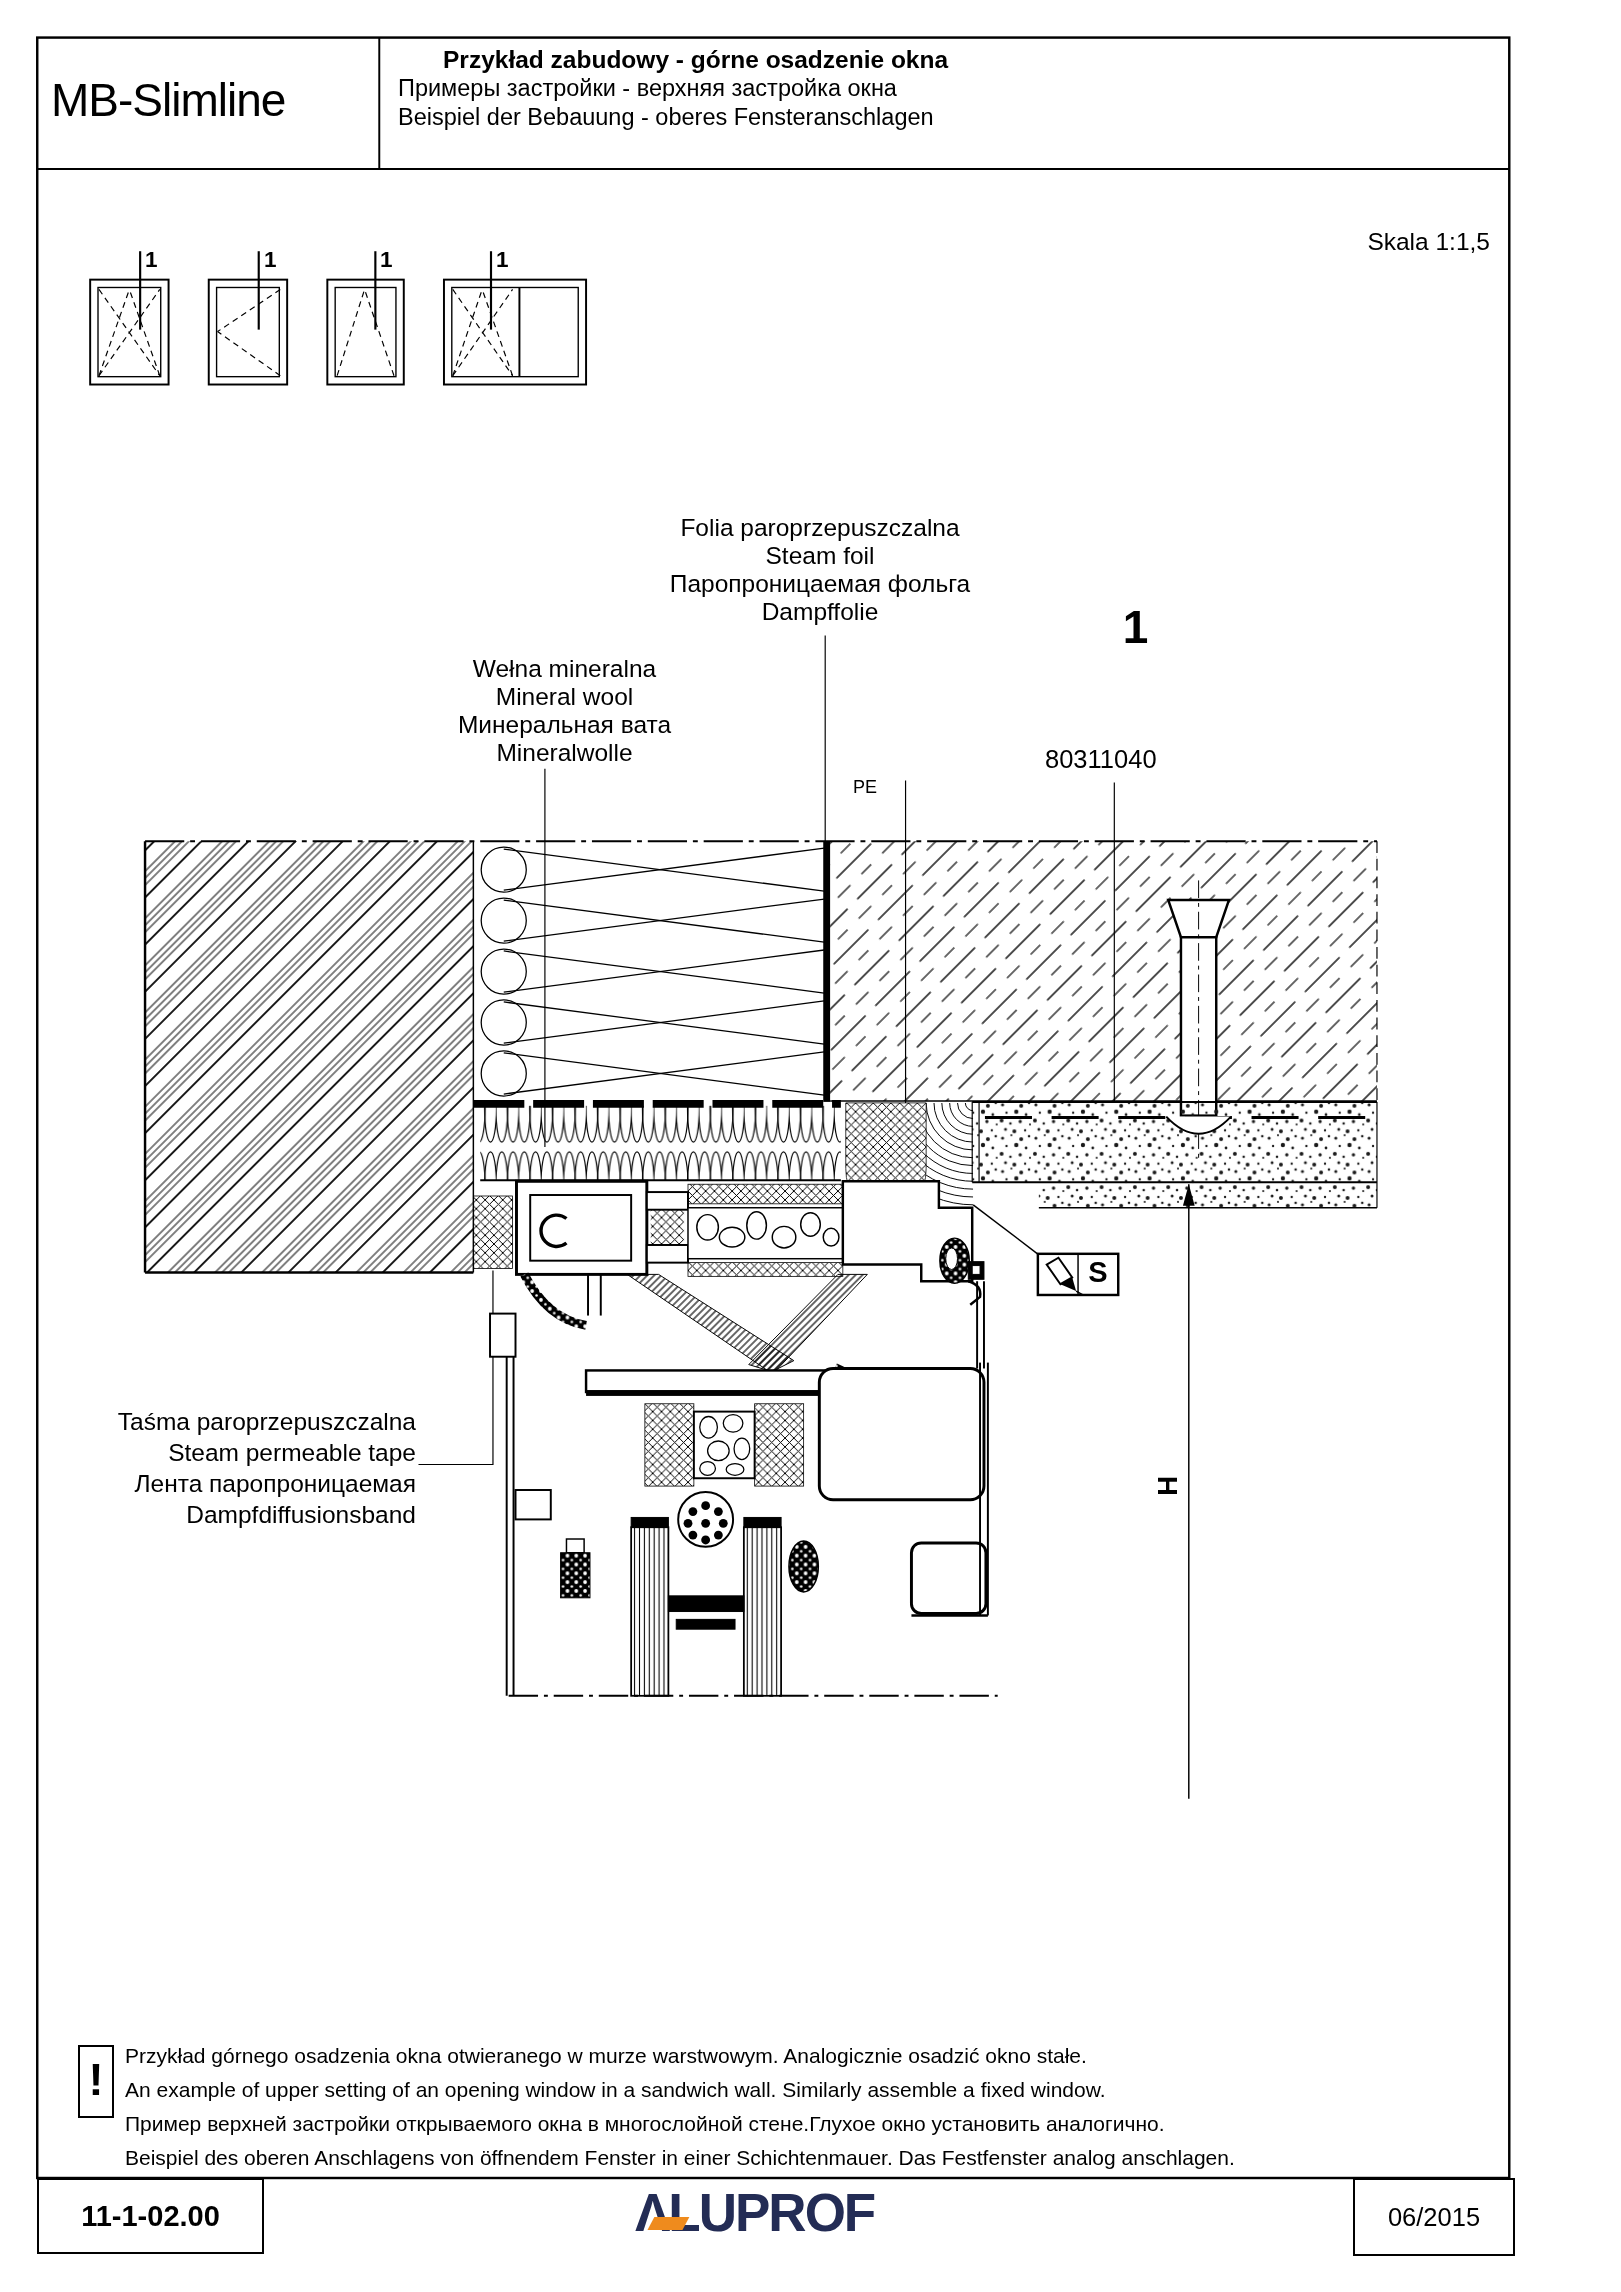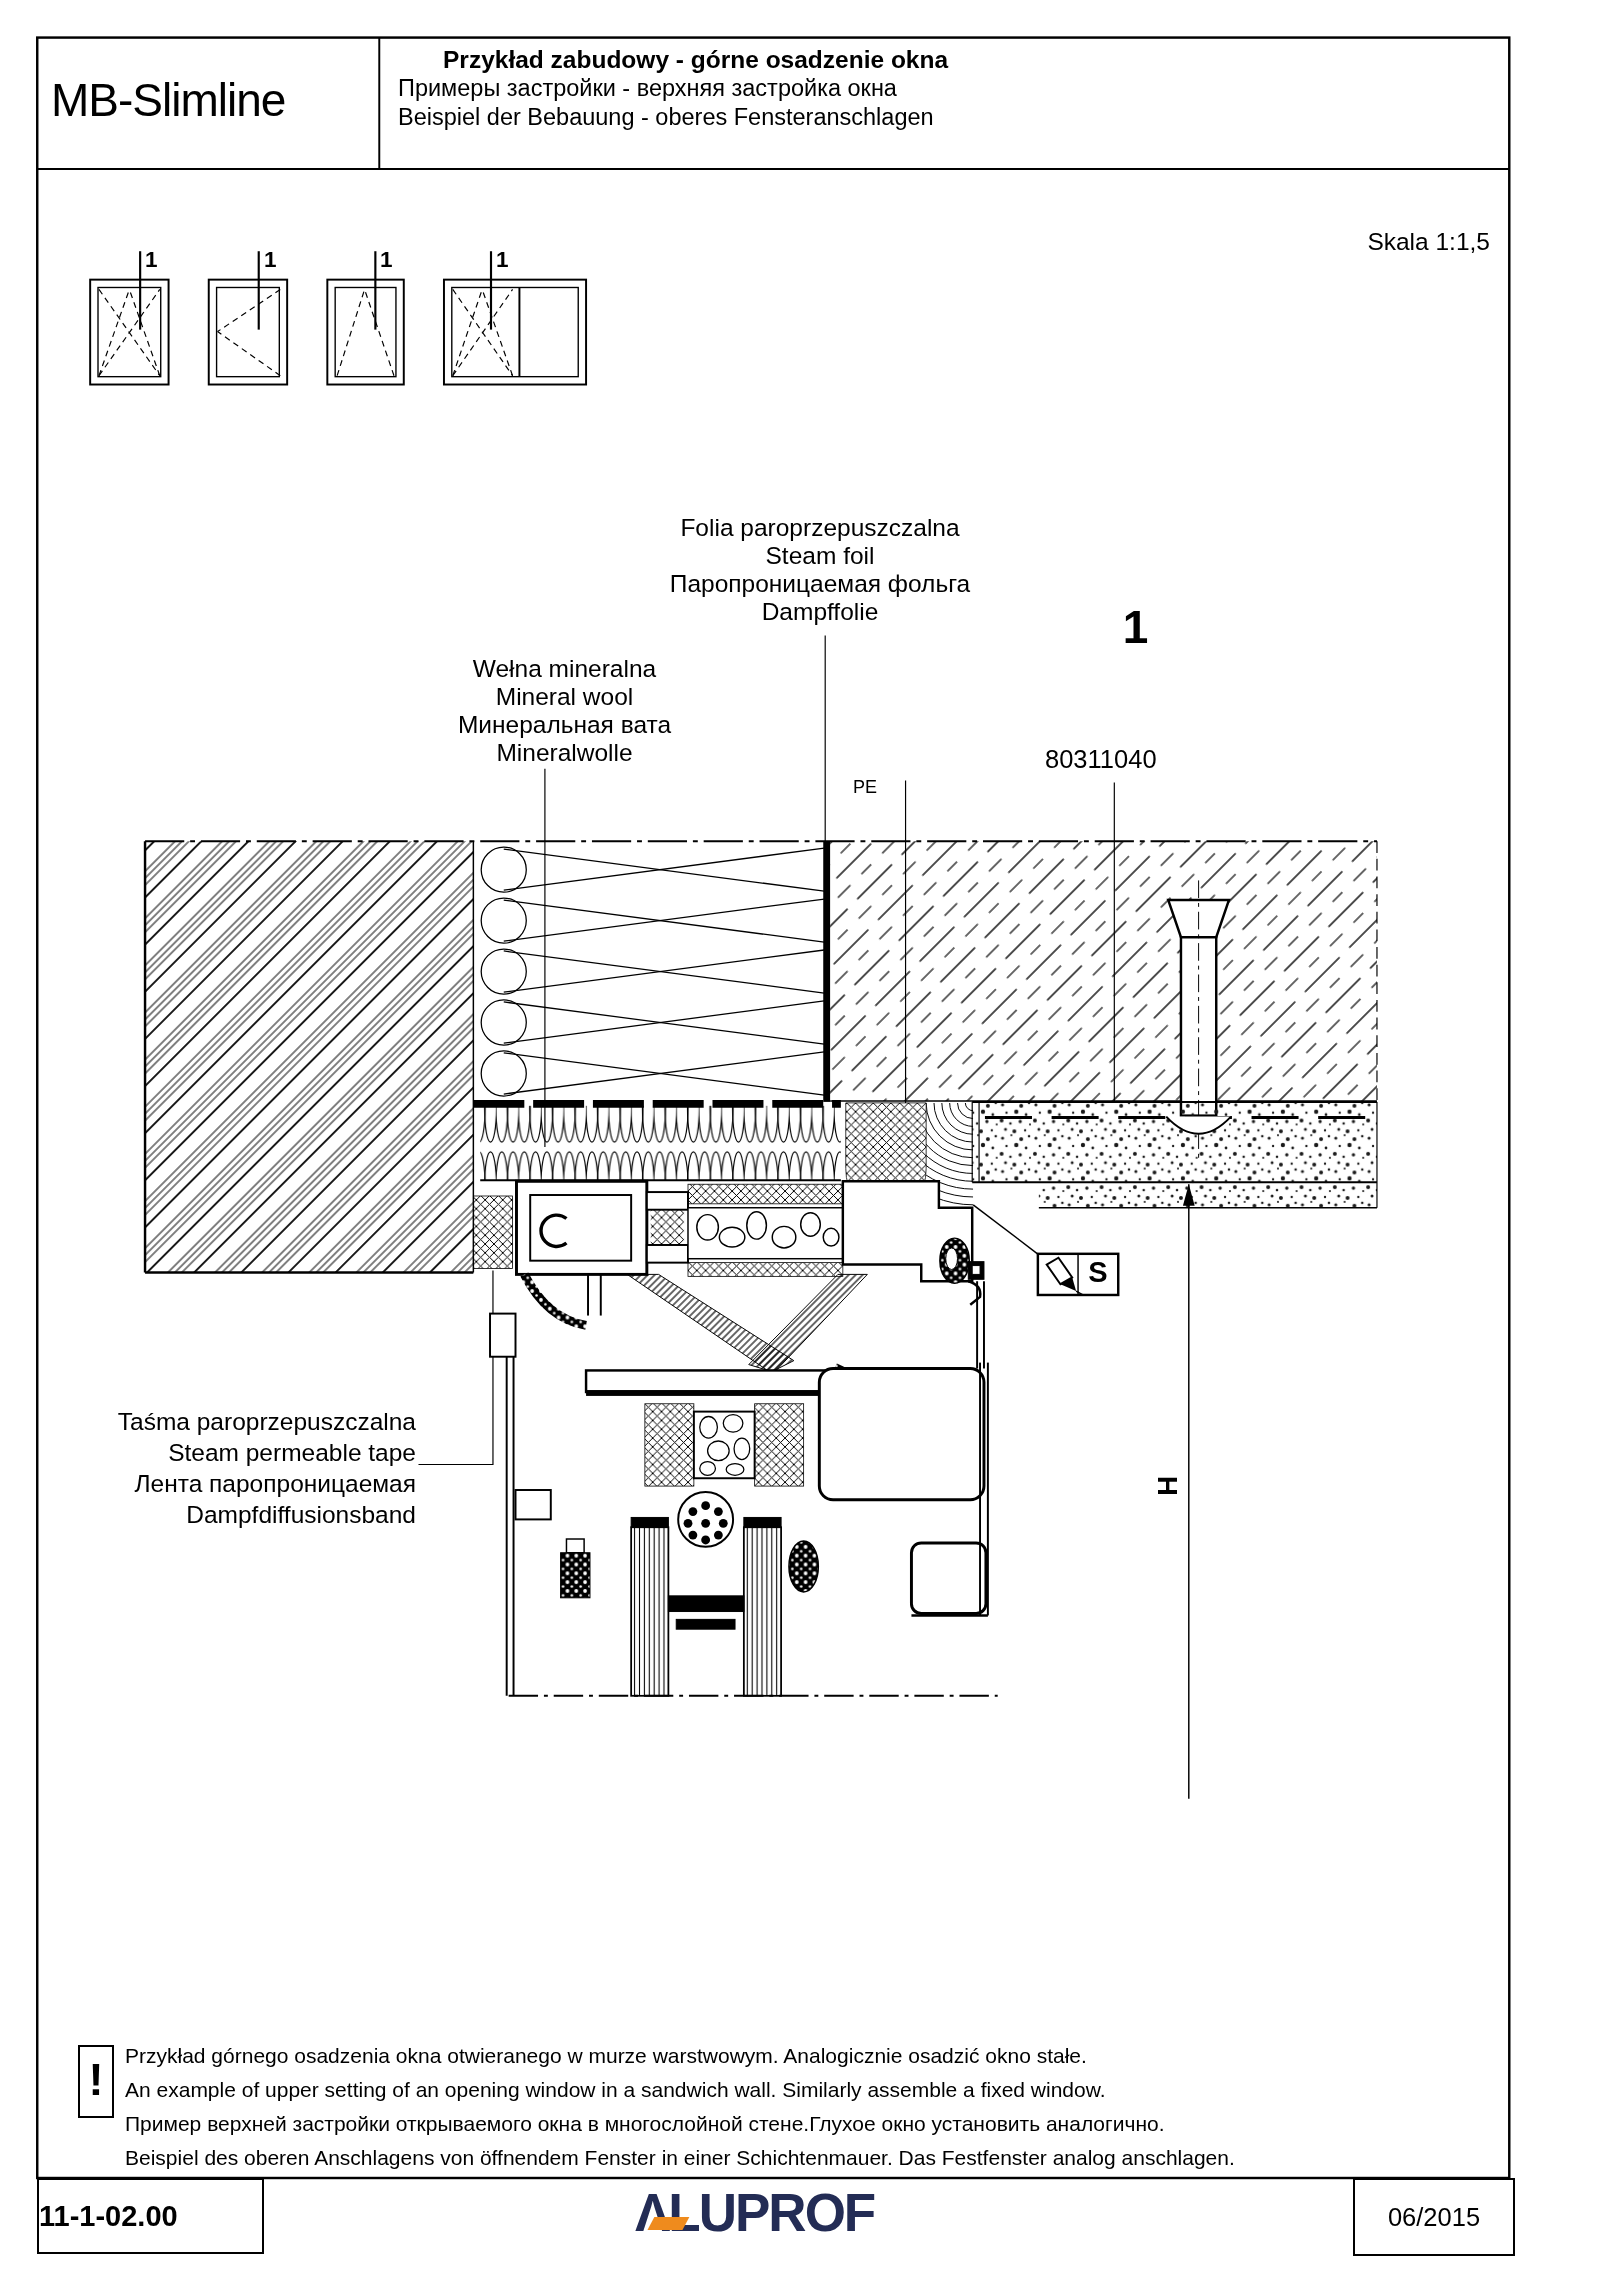--- a/index.html
+++ b/index.html
@@ -23,21 +23,21 @@
   .lbl-tape{left:96px;top:1406px;width:320px;text-align:right;line-height:31px;}
   .lbl-s{left:1078px;top:1256px;width:40px;text-align:center;font-size:29px;font-weight:bold;}
   .lbl-h{left:1157px;top:1470px;width:43px;height:43px;}
   .lbl-h span{display:inline-block;transform:rotate(90deg);font-size:27.4px;font-weight:bold;}
   
   .note-icon{left:78px;top:2045px;width:32px;height:69px;border:2.9px solid #000;
              text-align:center;font-size:45px;font-weight:bold;line-height:65px;}
   .note-lines{left:125px;top:2039px;font-size:21px;line-height:34px;white-space:nowrap;}
   
   .doc-box{left:37px;top:2178px;width:223px;height:72px;border:2.5px solid #000;
-           display:flex;align-items:center;font-size:29px;font-weight:bold;}
+           display:flex;align-items:center;justify-content:center;font-size:29px;font-weight:bold;}
   .date-box{left:1353px;top:2178px;width:158px;height:74px;border:2px solid #000;
             display:flex;align-items:center;justify-content:center;font-size:25.5px;}
   .logo{left:635px;top:2178px;width:294px;height:73px;}
   .logo .word{font-size:53px;font-weight:800;color:#232c55;letter-spacing:-2px;line-height:69px;}
   .logo .flag{position:absolute;left:15.7px;top:39px;width:35px;height:12.7px;background:#ef8b1d;
               transform:skewX(-28deg);}
 </style>
 </head>
 <body>
 

